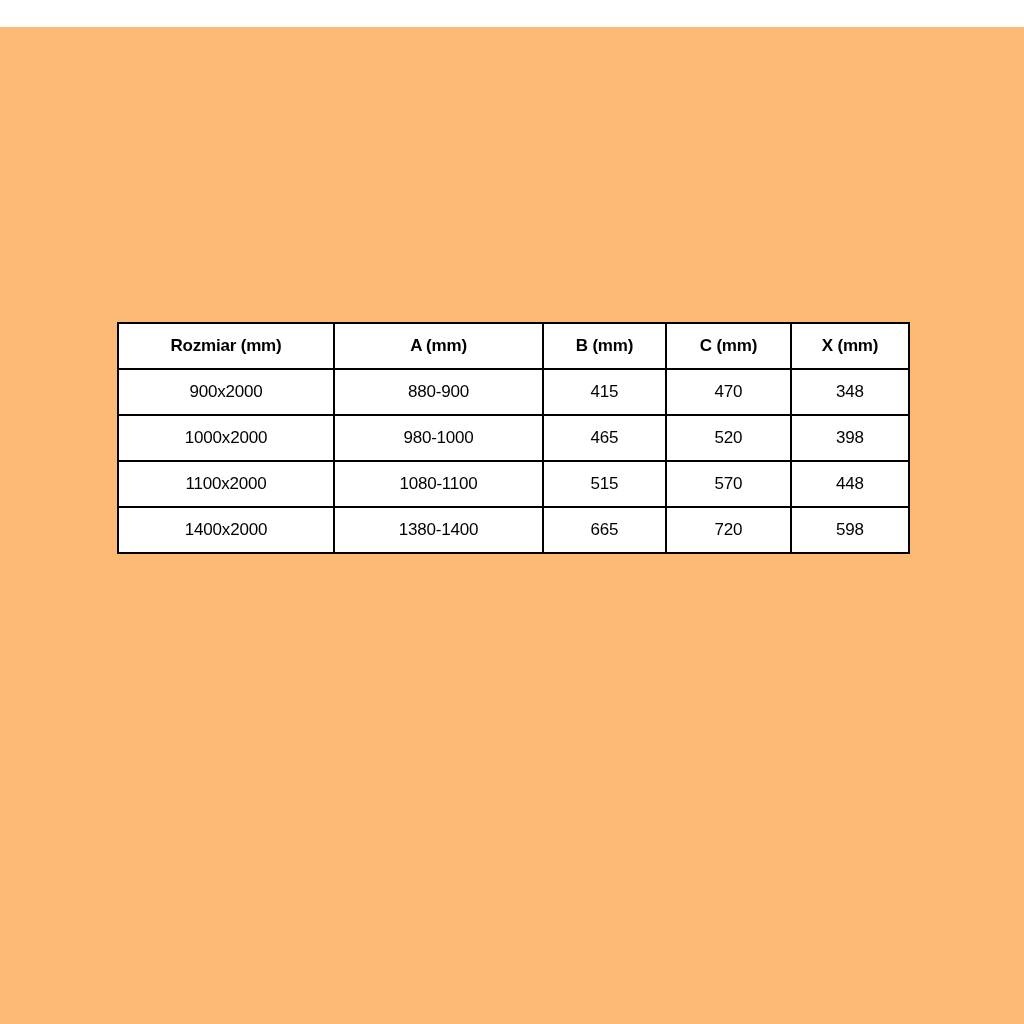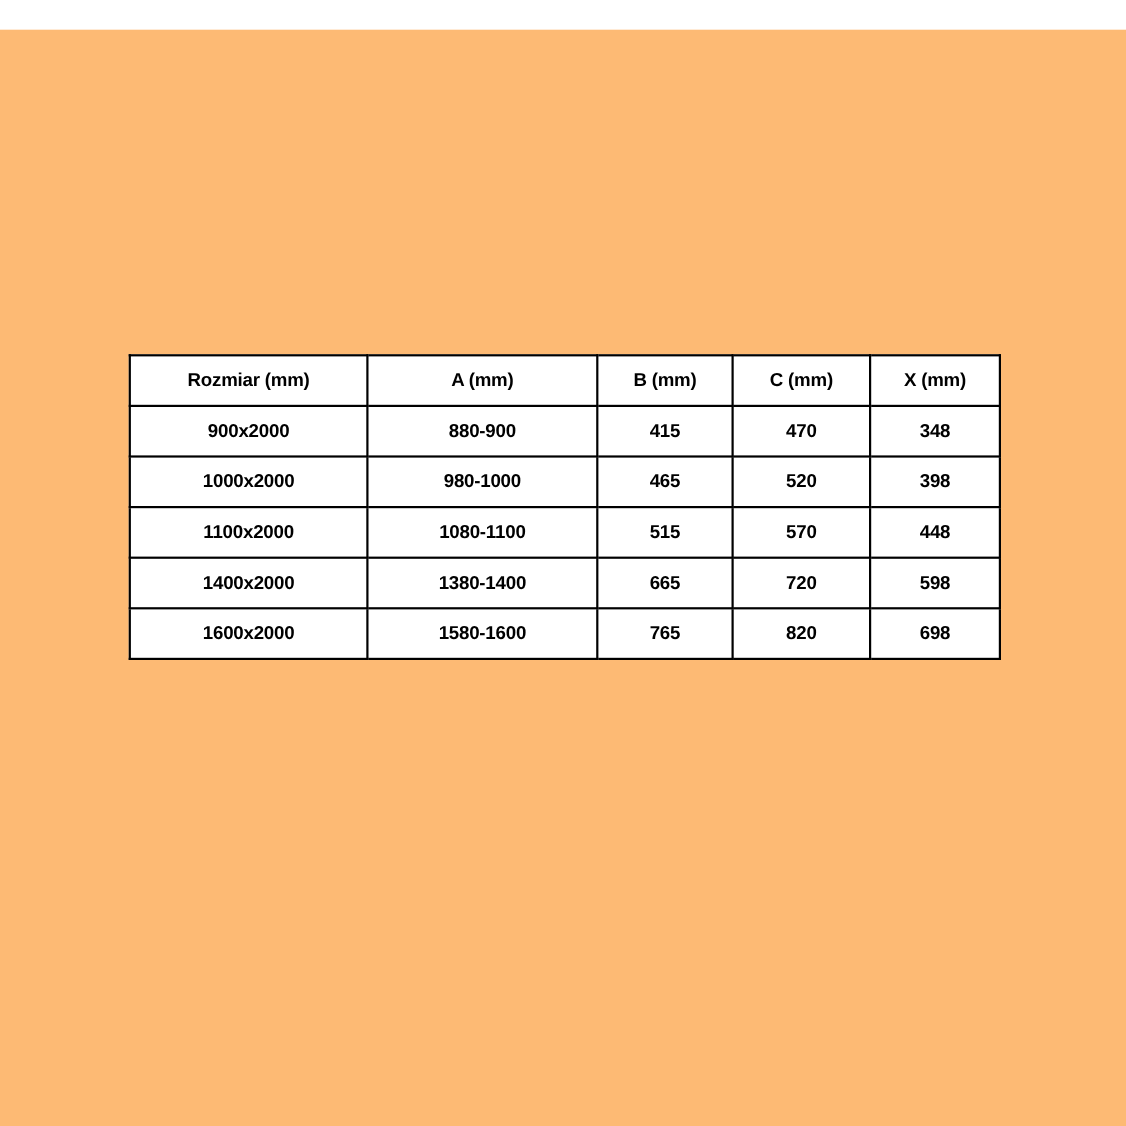--- a/index.html
+++ b/index.html
@@ -40,21 +40,21 @@
     overflow: hidden;
     white-space: nowrap;
   }
   table.spec-table th {
     font-size: 17px;
     font-weight: bold;
     letter-spacing: -0.2px;
   }
   table.spec-table td {
     font-size: 17px;
-    font-weight: bold;
+    font-weight: normal;
     letter-spacing: -0.2px;
   }
   col.c0 { width: 216px; }
   col.c1 { width: 209px; }
   col.c2 { width: 123px; }
   col.c3 { width: 125px; }
   col.c4 { width: 118px; }
 </style>
 </head>
 <body>
@@ -100,23 +100,16 @@
           <td>570</td>
           <td>448</td>
         </tr>
         <tr>
           <td>1400x2000</td>
           <td>1380-1400</td>
           <td>665</td>
           <td>720</td>
           <td>598</td>
         </tr>
-        <tr>
-          <td>1600x2000</td>
-          <td>1580-1600</td>
-          <td>765</td>
-          <td>820</td>
-          <td>698</td>
-        </tr>
       </tbody>
     </table>
   </div>
 </div>
 
 </body></html>

